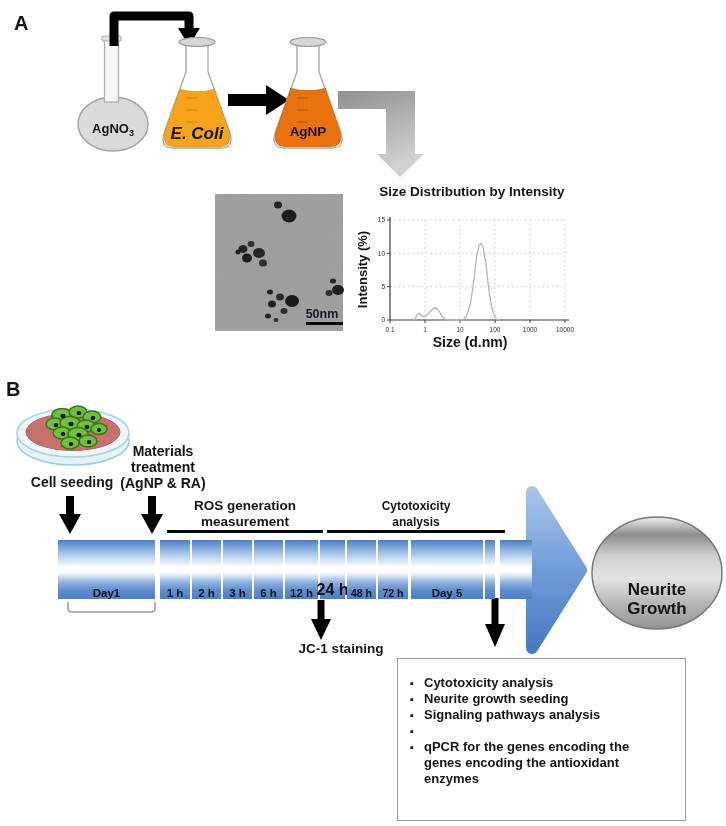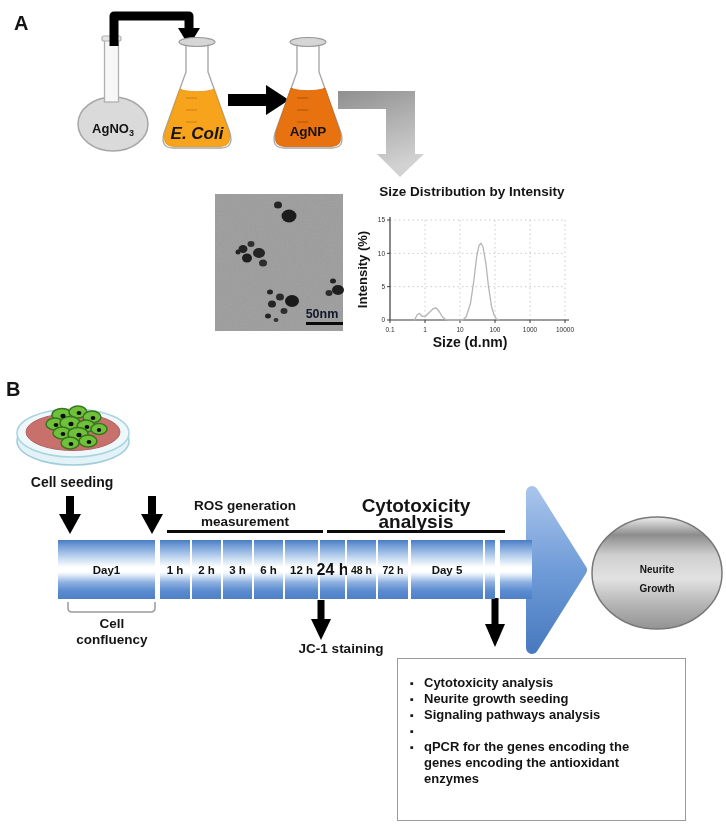--- a/index.html
+++ b/index.html
@@ -5,21 +5,21 @@
   html,body{margin:0;padding:0;background:#fff;}
   .stage{position:relative;width:726px;height:826px;background:#fff;overflow:hidden;
          font-family:"Liberation Sans",sans-serif;}
   .t{position:absolute;font-weight:bold;color:#141414;line-height:1.15;}
   .ctr{text-align:center;}
   svg{position:absolute;left:0;top:0;}
   
   .seg{position:absolute;top:540px;height:59px;
        background:linear-gradient(180deg,#4a7cc2 0%,#6f9bd6 9%,#c3d8f0 30%,#ffffff 46%,
                   #ffffff 54%,#dce9f7 60%,#8db0e0 72%,#5b8bd0 86%,#4f80c6 100%);
-       display:flex;align-items:center;justify-content:center;}
+       display:flex;align-items:flex-end;justify-content:center;}
   .seg .lab{font-weight:bold;font-size:11.5px;color:#111;white-space:nowrap;}
   
   .abox{position:absolute;left:397px;top:658px;width:289px;height:163px;
         border:1.5px solid #9a9a9a;background:#fff;box-sizing:border-box;
         padding:16px 8px 6px 12px;}
   .abox ul{list-style:none;margin:0;padding:0;}
   .abox li{display:flex;font-size:13px;font-weight:bold;color:#141414;line-height:16px;}
   .abox li .bul{width:14px;flex:0 0 14px;font-size:11px;}
   .abox li .txt{width:238px;}
   .sub{font-size:9px;vertical-align:-3px;font-weight:bold;}
@@ -265,39 +265,40 @@
   <div class="t" style="left:14px;top:12px;font-size:20px">A</div>
 
   <div class="t ctr" style="left:83px;top:122px;width:60px;font-size:13px"><span>AgNO</span><span class="sub">3</span></div>
   <div class="t ctr" style="left:167px;top:124px;width:60px;font-size:17px;font-style:italic">E. Coli</div>
   <div class="t ctr" style="left:278px;top:124px;width:60px;font-size:13.5px">AgNP</div>
   <div class="t ctr" style="left:300px;top:307px;width:44px;font-size:12.5px;color:#0f172a">50nm</div>
 
   <div class="t" style="left:6px;top:378px;font-size:20px">B</div>
   <div class="t ctr" style="left:12px;top:474px;width:120px;font-size:14px">Cell seeding</div>
 
+  <div class="t ctr" style="left:113px;top:443px;width:100px;font-size:14px;line-height:16px">
+    <div>Materials</div>
+    <div>treatment</div>
+    <div>(AgNP &amp; RA)</div>
+  </div>
 
   <div class="t ctr" style="left:170px;top:498px;width:150px;font-size:13.5px;line-height:16px">
     <div>ROS generation</div>
     <div>measurement</div>
   </div>
 
-  <div class="t ctr" style="left:341px;top:498px;width:150px;font-size:19px;line-height:16px">
+  <div class="t ctr" style="left:341px;top:498px;width:150px;font-size:12px;line-height:16px">
     <div>Cytotoxicity</div>
     <div>analysis</div>
   </div>
 
-  <div class="t ctr" style="left:52px;top:616px;width:120px;font-size:13.5px;line-height:16px">
-    <div>Cell</div>
-    <div>confluency</div>
-  </div>
 
   <div class="t ctr" style="left:281px;top:641px;width:120px;font-size:13.5px">JC-1 staining</div>
 
-  <div class="t ctr" style="left:597px;top:560px;width:120px;font-size:10px;line-height:19px">
+  <div class="t ctr" style="left:597px;top:580px;width:120px;font-size:17px;line-height:19px">
     <div>Neurite</div>
     <div>Growth</div>
   </div>
 
   <div class="abox">
     <ul>
       <li>
           <span class="bul">▪</span>
           <span class="txt">Cytotoxicity analysis</span>
         </li>

